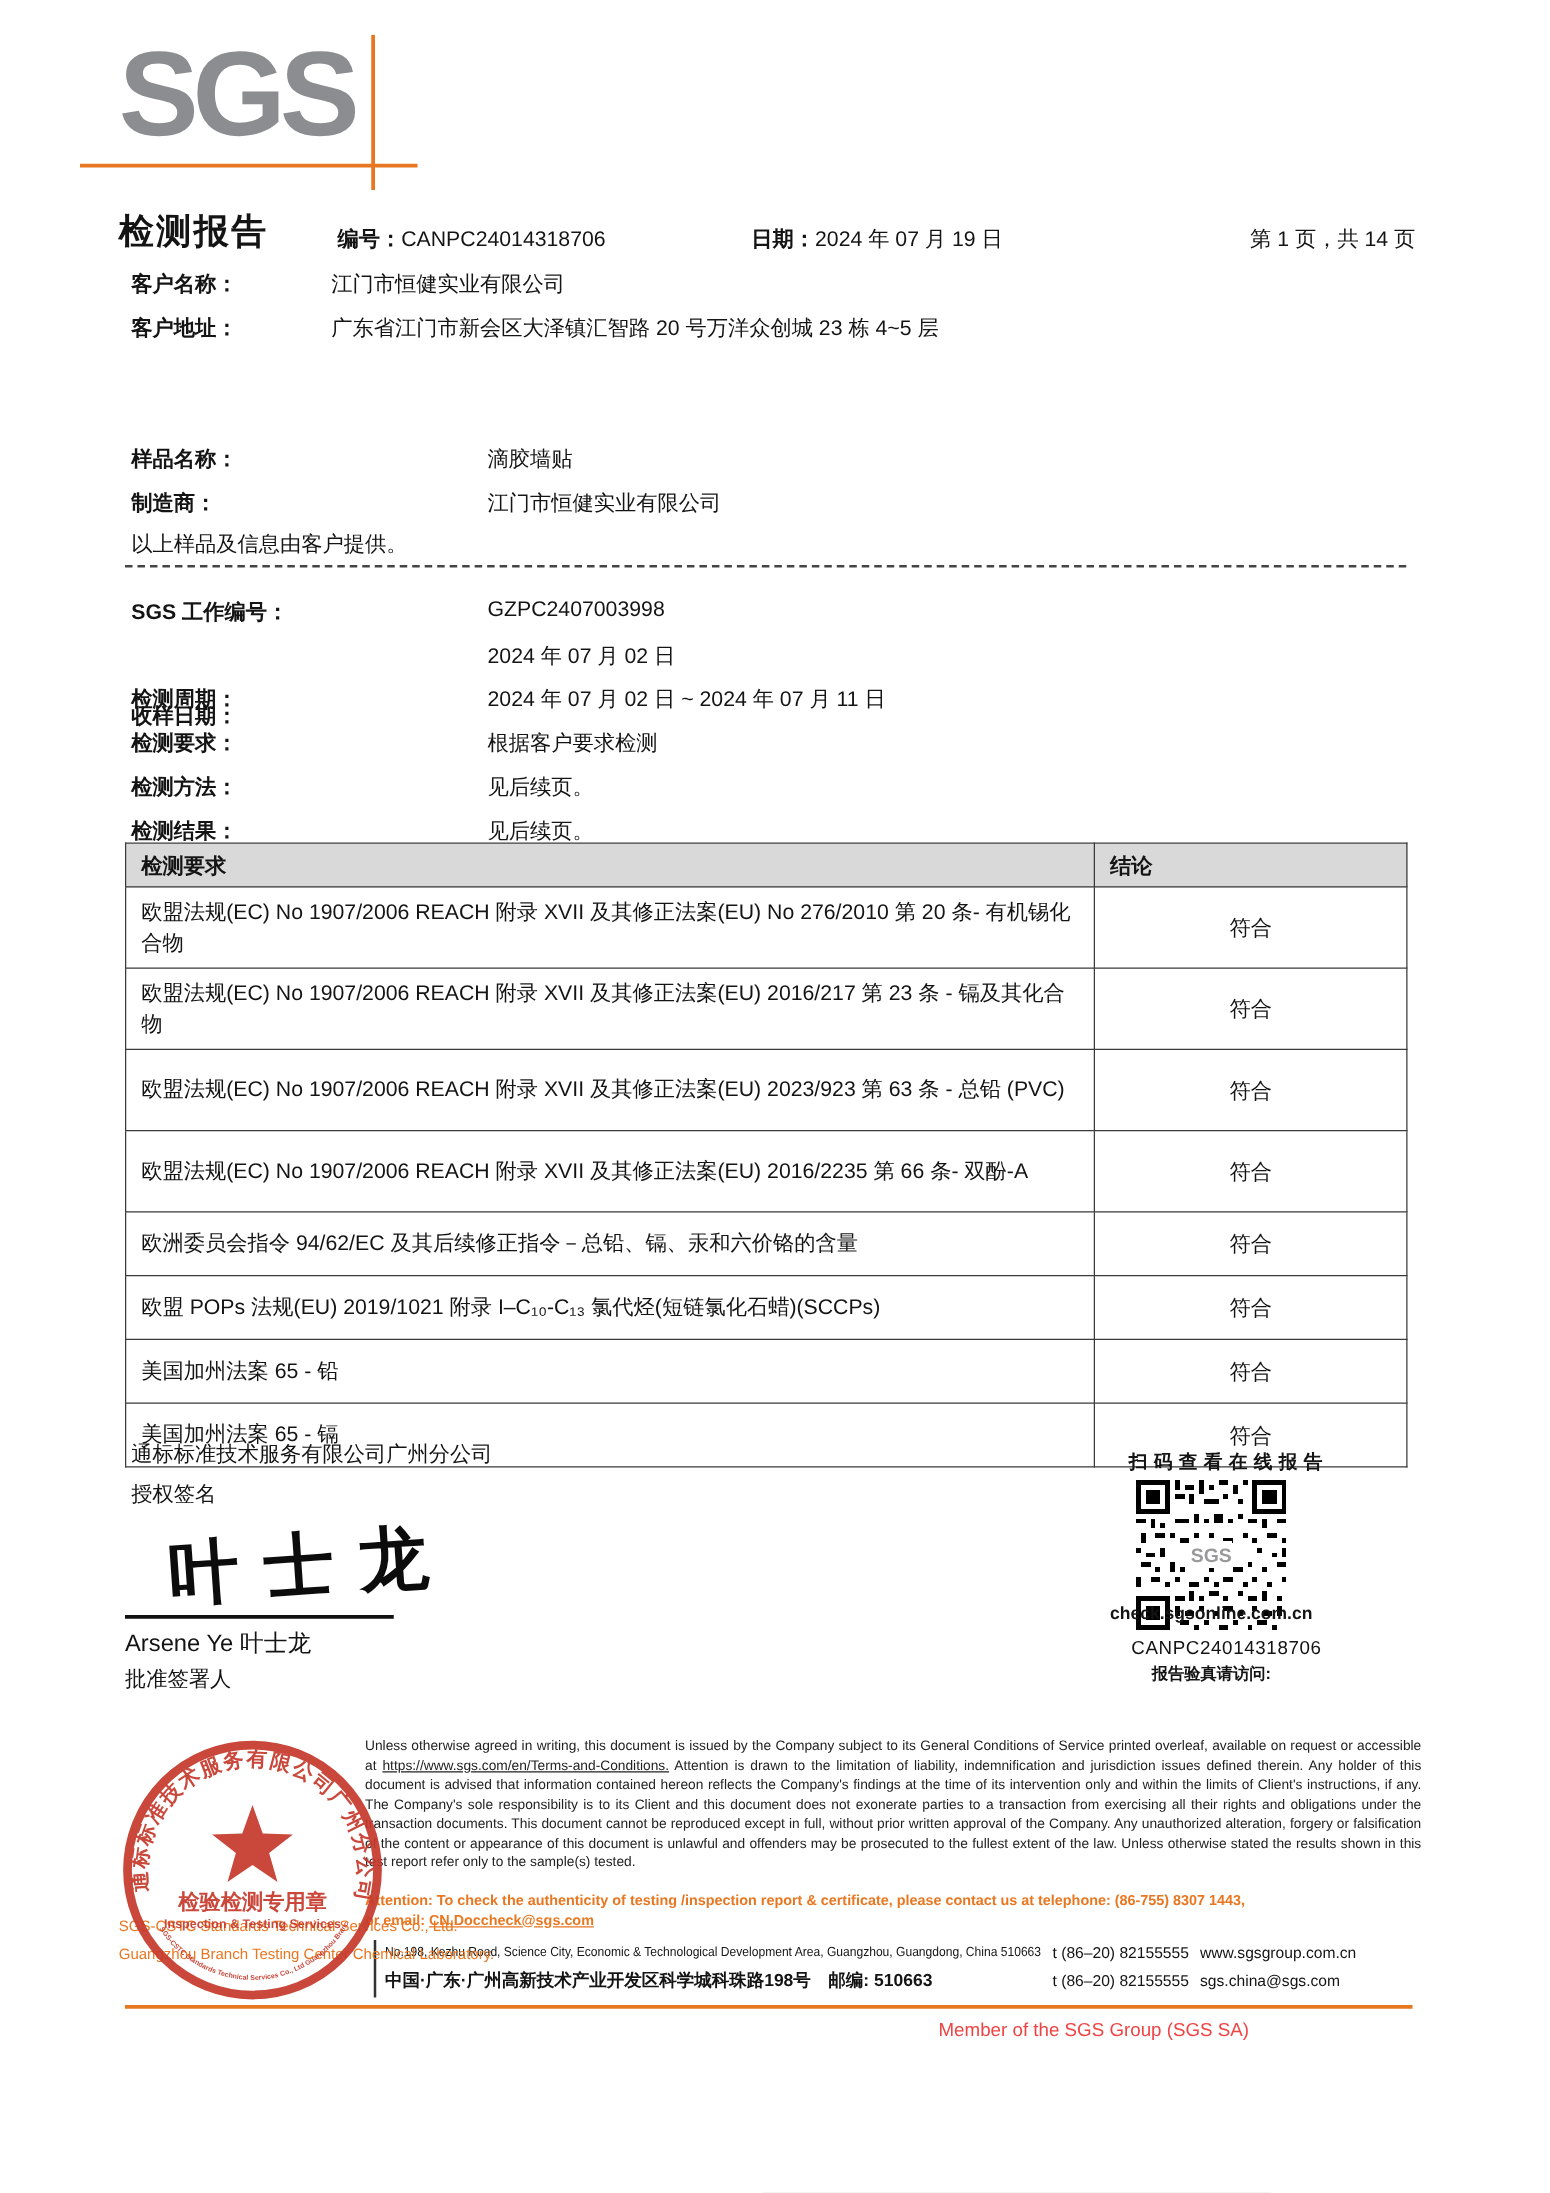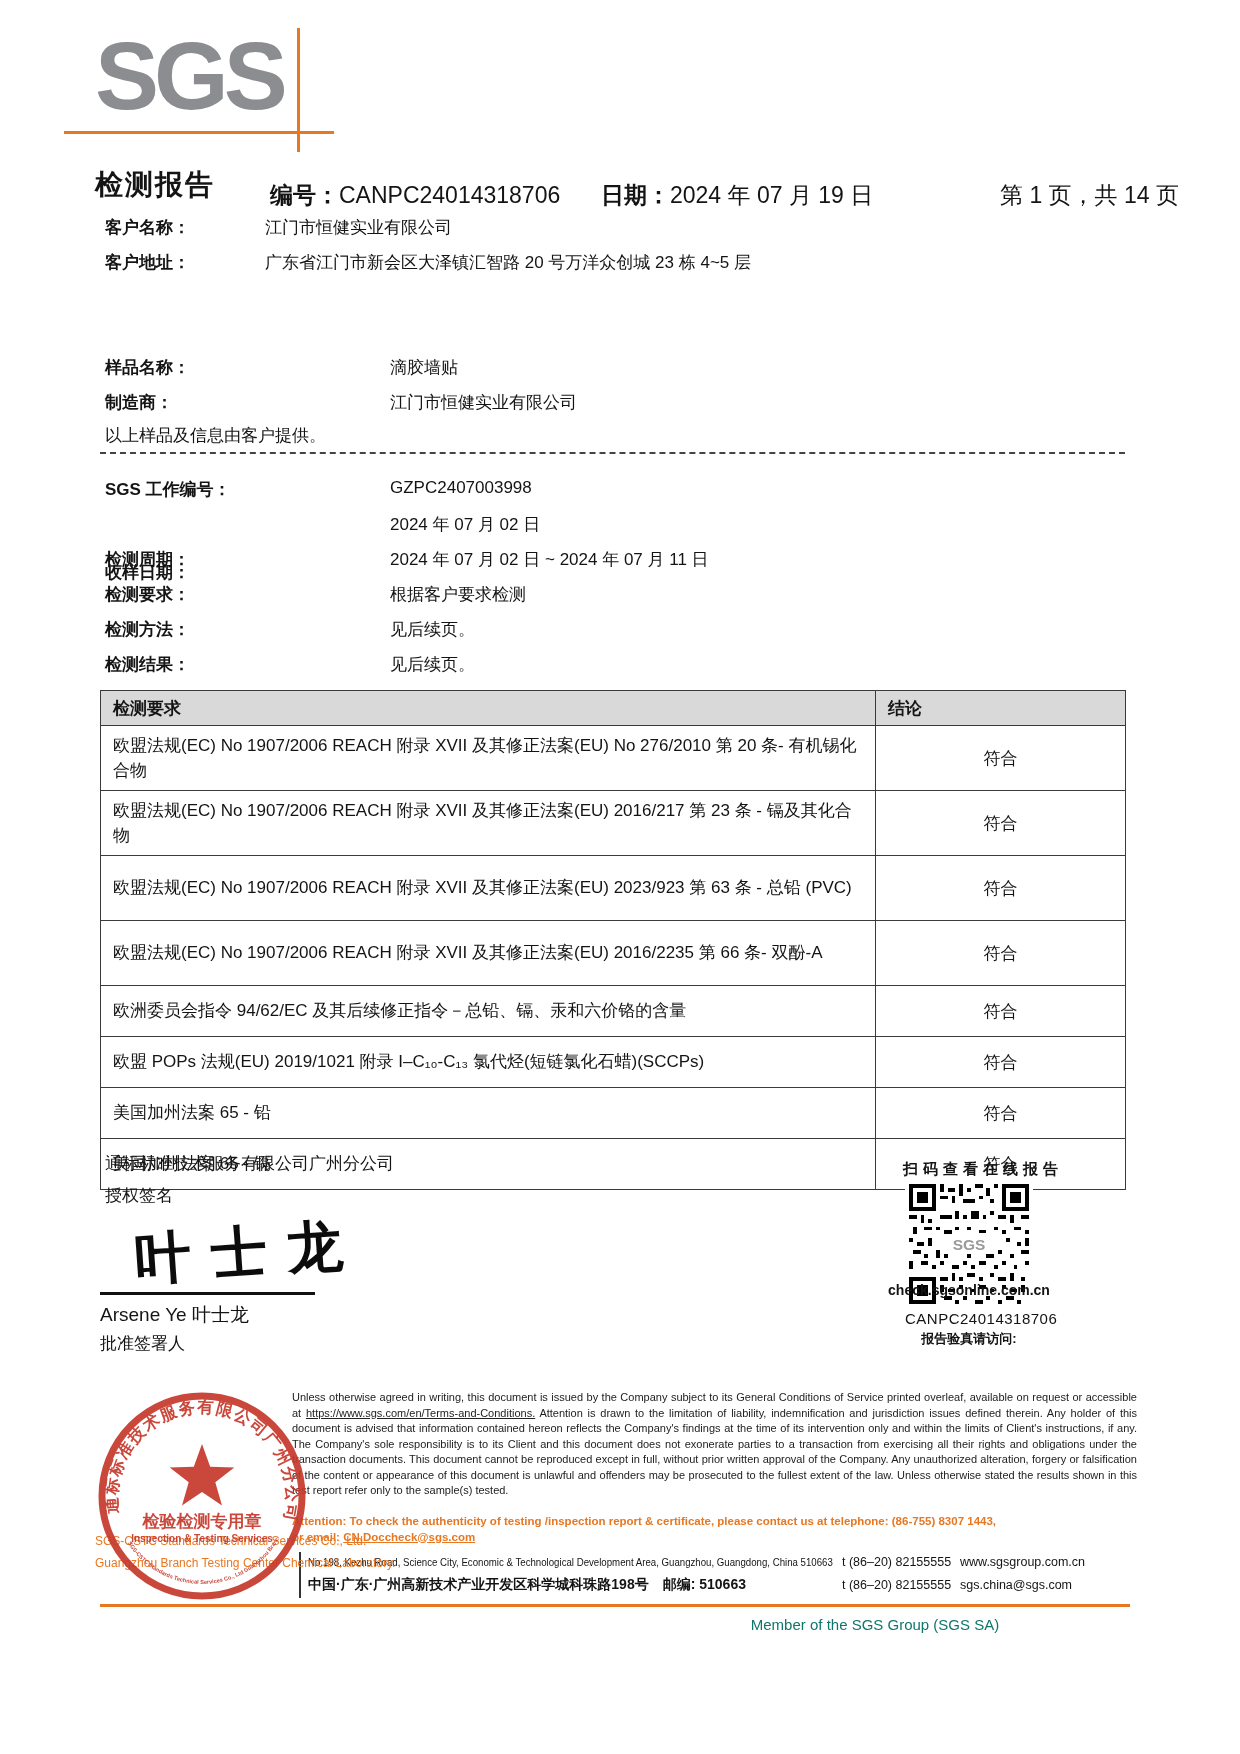--- a/index.html
+++ b/index.html
@@ -7,21 +7,21 @@
         font-family:"Liberation Sans","DejaVu Sans",sans-serif;color:#141414;overflow:hidden;}
   .abs{position:absolute;}
 
   
   .logo-text{font-weight:700;font-size:96px;letter-spacing:-5px;color:#8c8d90;line-height:1;}
   .logo-vline{width:3px;background:#e87722;}
   .logo-hline{height:3px;background:#e87722;}
 
   
   .doc-title{font-size:28px;font-weight:700;letter-spacing:2px;}
-  .hdr-line{font-size:23px;}
+  .hdr-line{font-size:17px;}
   .hdr-line b{font-weight:700;}
 
   .lbl{font-size:17px;font-weight:700;}
   .val{font-size:17px;}
 
   .dashes{border-top:2px dashed #444;}
 
   
   table.results{border-collapse:collapse;table-layout:fixed;width:1025px;}
   table.results th,table.results td{border:1.6px solid #3a3a3a;font-size:17px;vertical-align:middle;}
@@ -48,21 +48,21 @@
   
   .legal{font-size:11px;line-height:15.5px;text-align:justify;color:#222;}
   .legal .lnk{text-decoration:underline;}
   .attention{font-size:11.5px;line-height:15.5px;font-weight:700;color:#e87722;}
   .attention .lnk{text-decoration:underline;}
   .addr-en{font-size:10.5px;white-space:nowrap;font-family:"Liberation Sans",sans-serif;transform:scaleX(0.92);transform-origin:left;}
   .addr-cn{font-size:14px;font-weight:700;white-space:nowrap;}
   .addr-tel{font-size:12.5px;white-space:nowrap;}
   .addr-web{font-size:12.5px;white-space:nowrap;}
   .footer-rule{height:3px;background:#e87722;}
-  .member{font-size:15px;color:#0f766e;white-space:nowrap;}
+  .member{font-size:15px;color:#ef4444;white-space:nowrap;}
   .stamp-side{font-size:12px;color:#e87722;white-space:nowrap;font-weight:400;}
   .vbar{width:1.5px;background:#333;}
 </style>
 </head>
 <body>
 
 <div class="page">
 
   <div class="abs logo-text" style="left:95px;top:28px;">SGS</div>
   <div class="abs logo-vline" style="left:297px;top:28px;height:124px;"></div>
@@ -96,21 +96,21 @@
   <div class="abs val" style="left:390px;top:513px;">2024 年 07 月 02 日</div>
   <div class="abs lbl" style="left:105px;top:548px;">检测周期：</div>
   <div class="abs val" style="left:390px;top:548px;">2024 年 07 月 02 日 ~ 2024 年 07 月 11 日</div>
   <div class="abs lbl" style="left:105px;top:583px;">检测要求：</div>
   <div class="abs val" style="left:390px;top:583px;">根据客户要求检测</div>
   <div class="abs lbl" style="left:105px;top:618px;">检测方法：</div>
   <div class="abs val" style="left:390px;top:618px;">见后续页。</div>
   <div class="abs lbl" style="left:105px;top:653px;">检测结果：</div>
   <div class="abs val" style="left:390px;top:653px;">见后续页。</div>
 
-  <div class="abs" style="left:100px;top:690px;border-radius:25px;">
+  <div class="abs" style="left:100px;top:674px;border-radius:25px;">
     <table class="results">
       <colgroup>
           <col style="width:775px">
           <col style="width:250px">
         </colgroup>
       <tbody>
           <tr>
         <th>检测要求</th>
         <th class="concl">结论</th>
       </tr>

